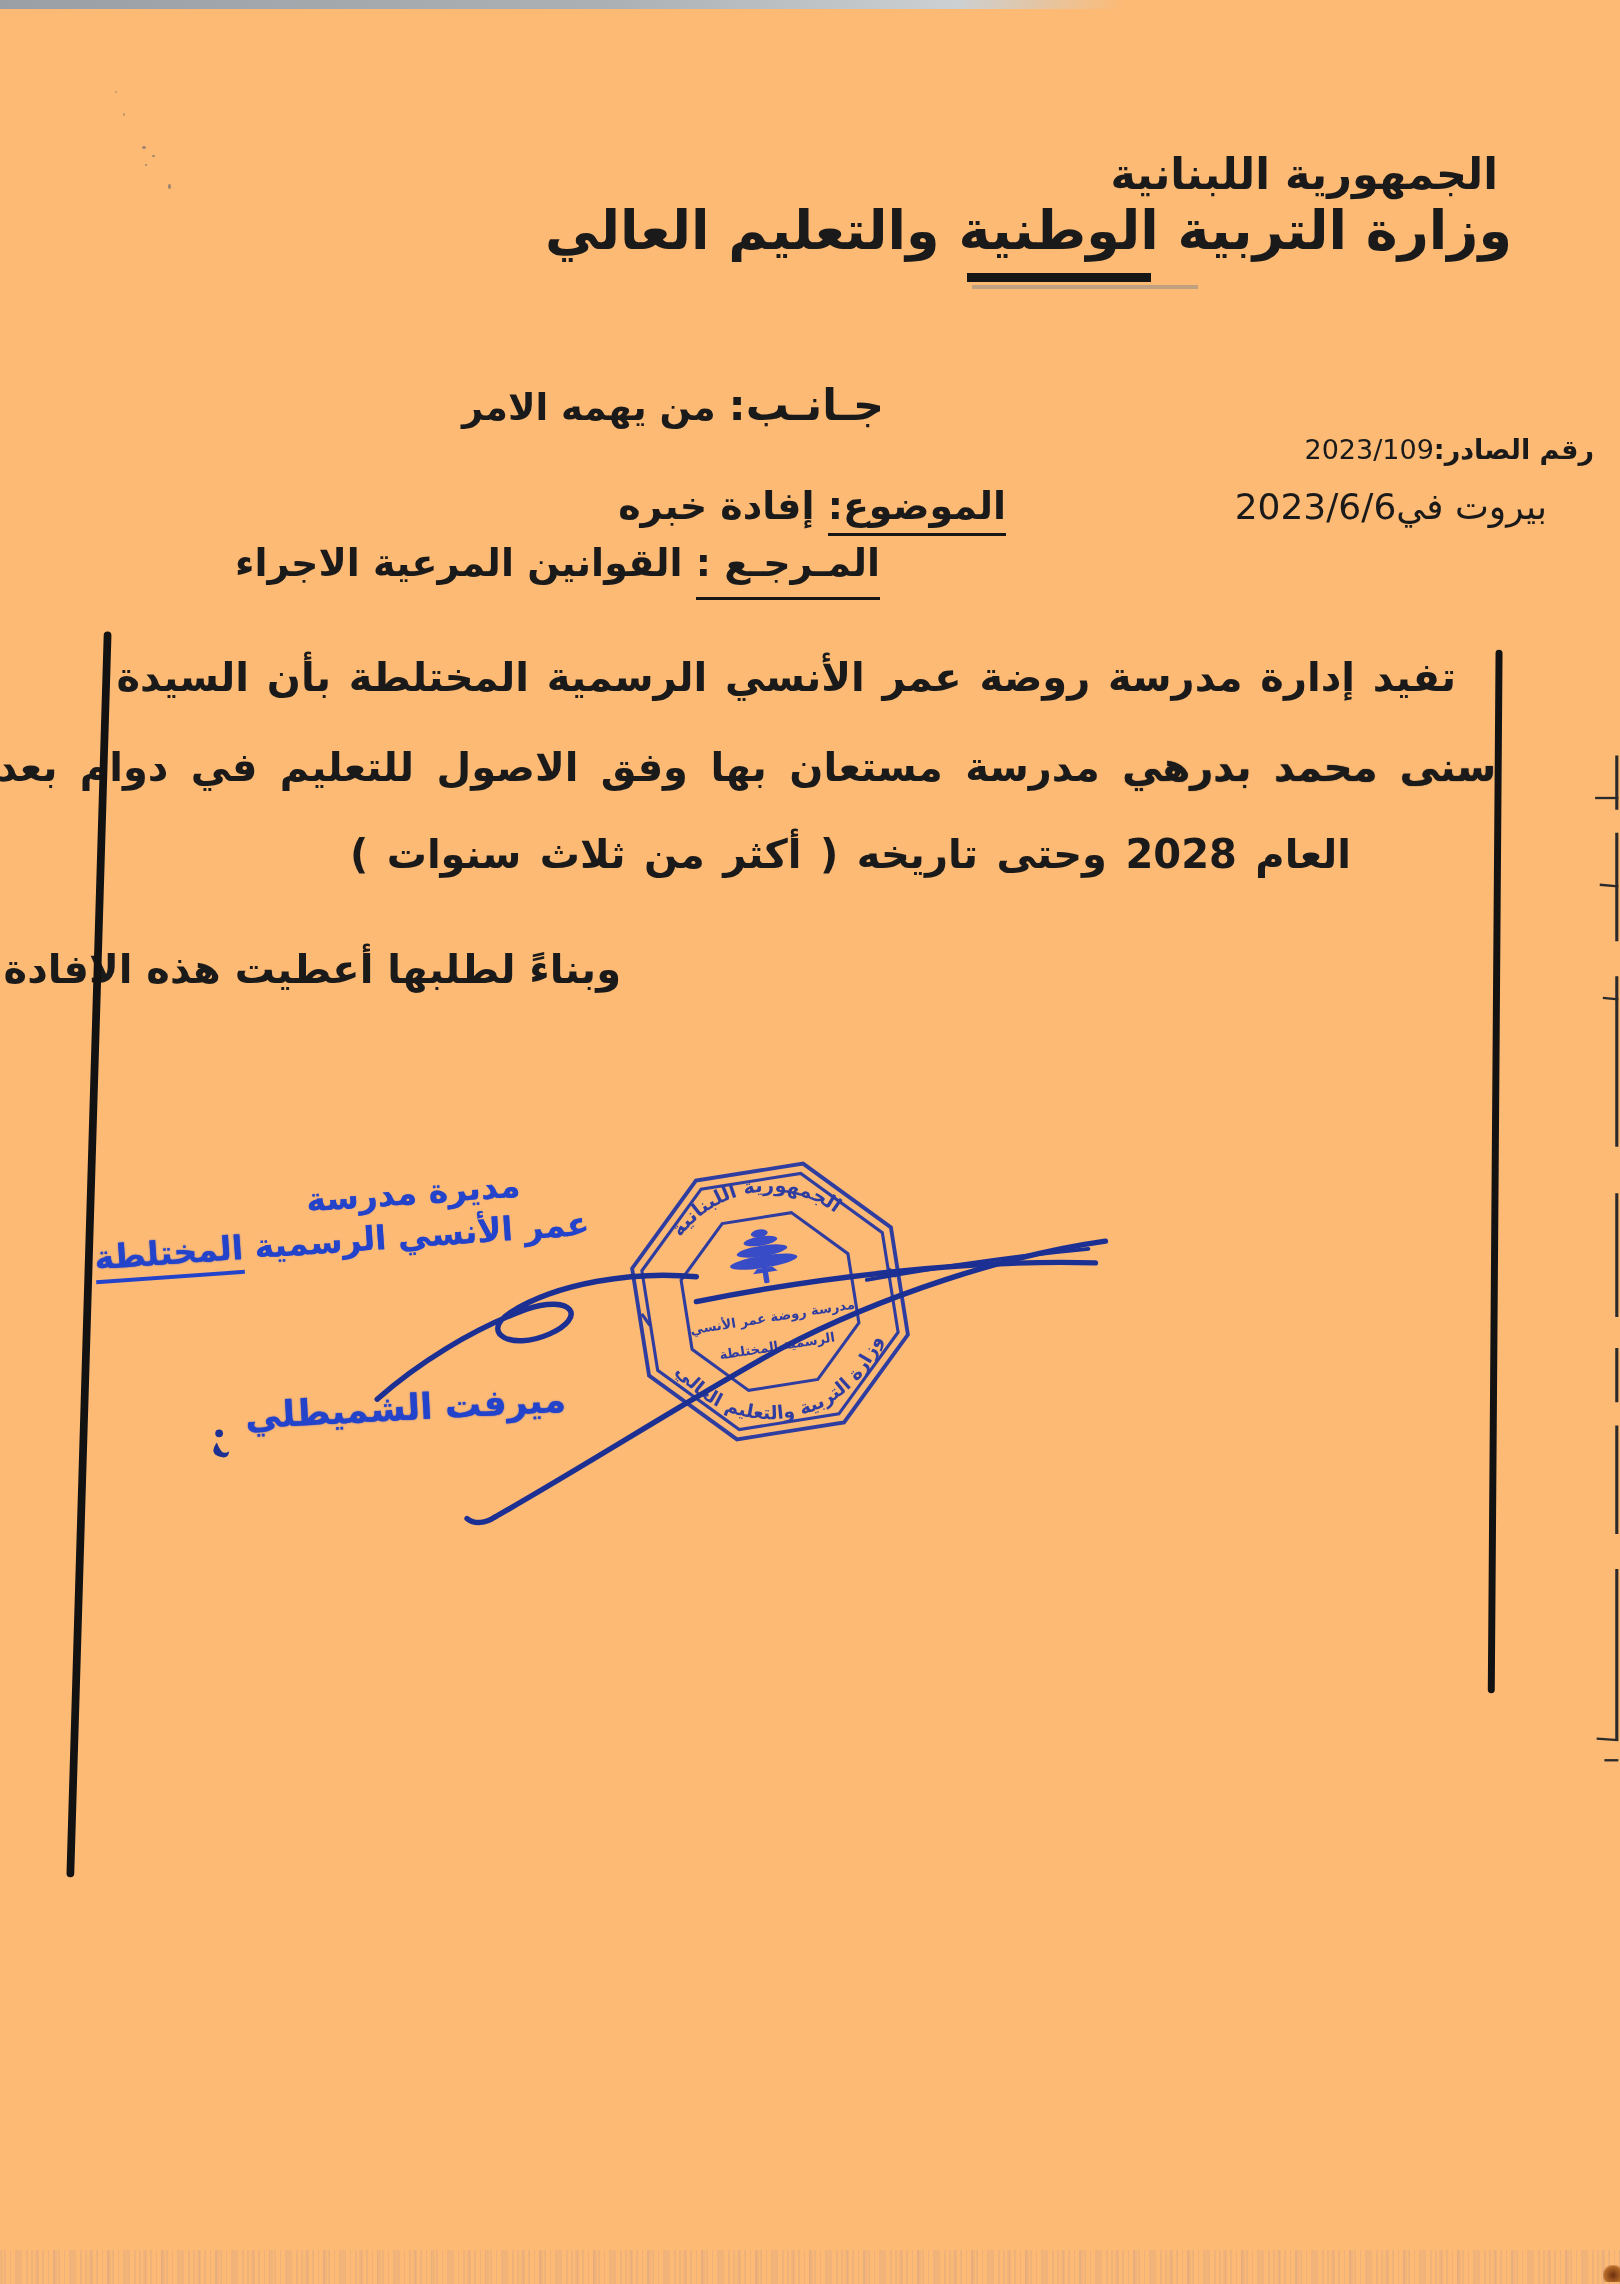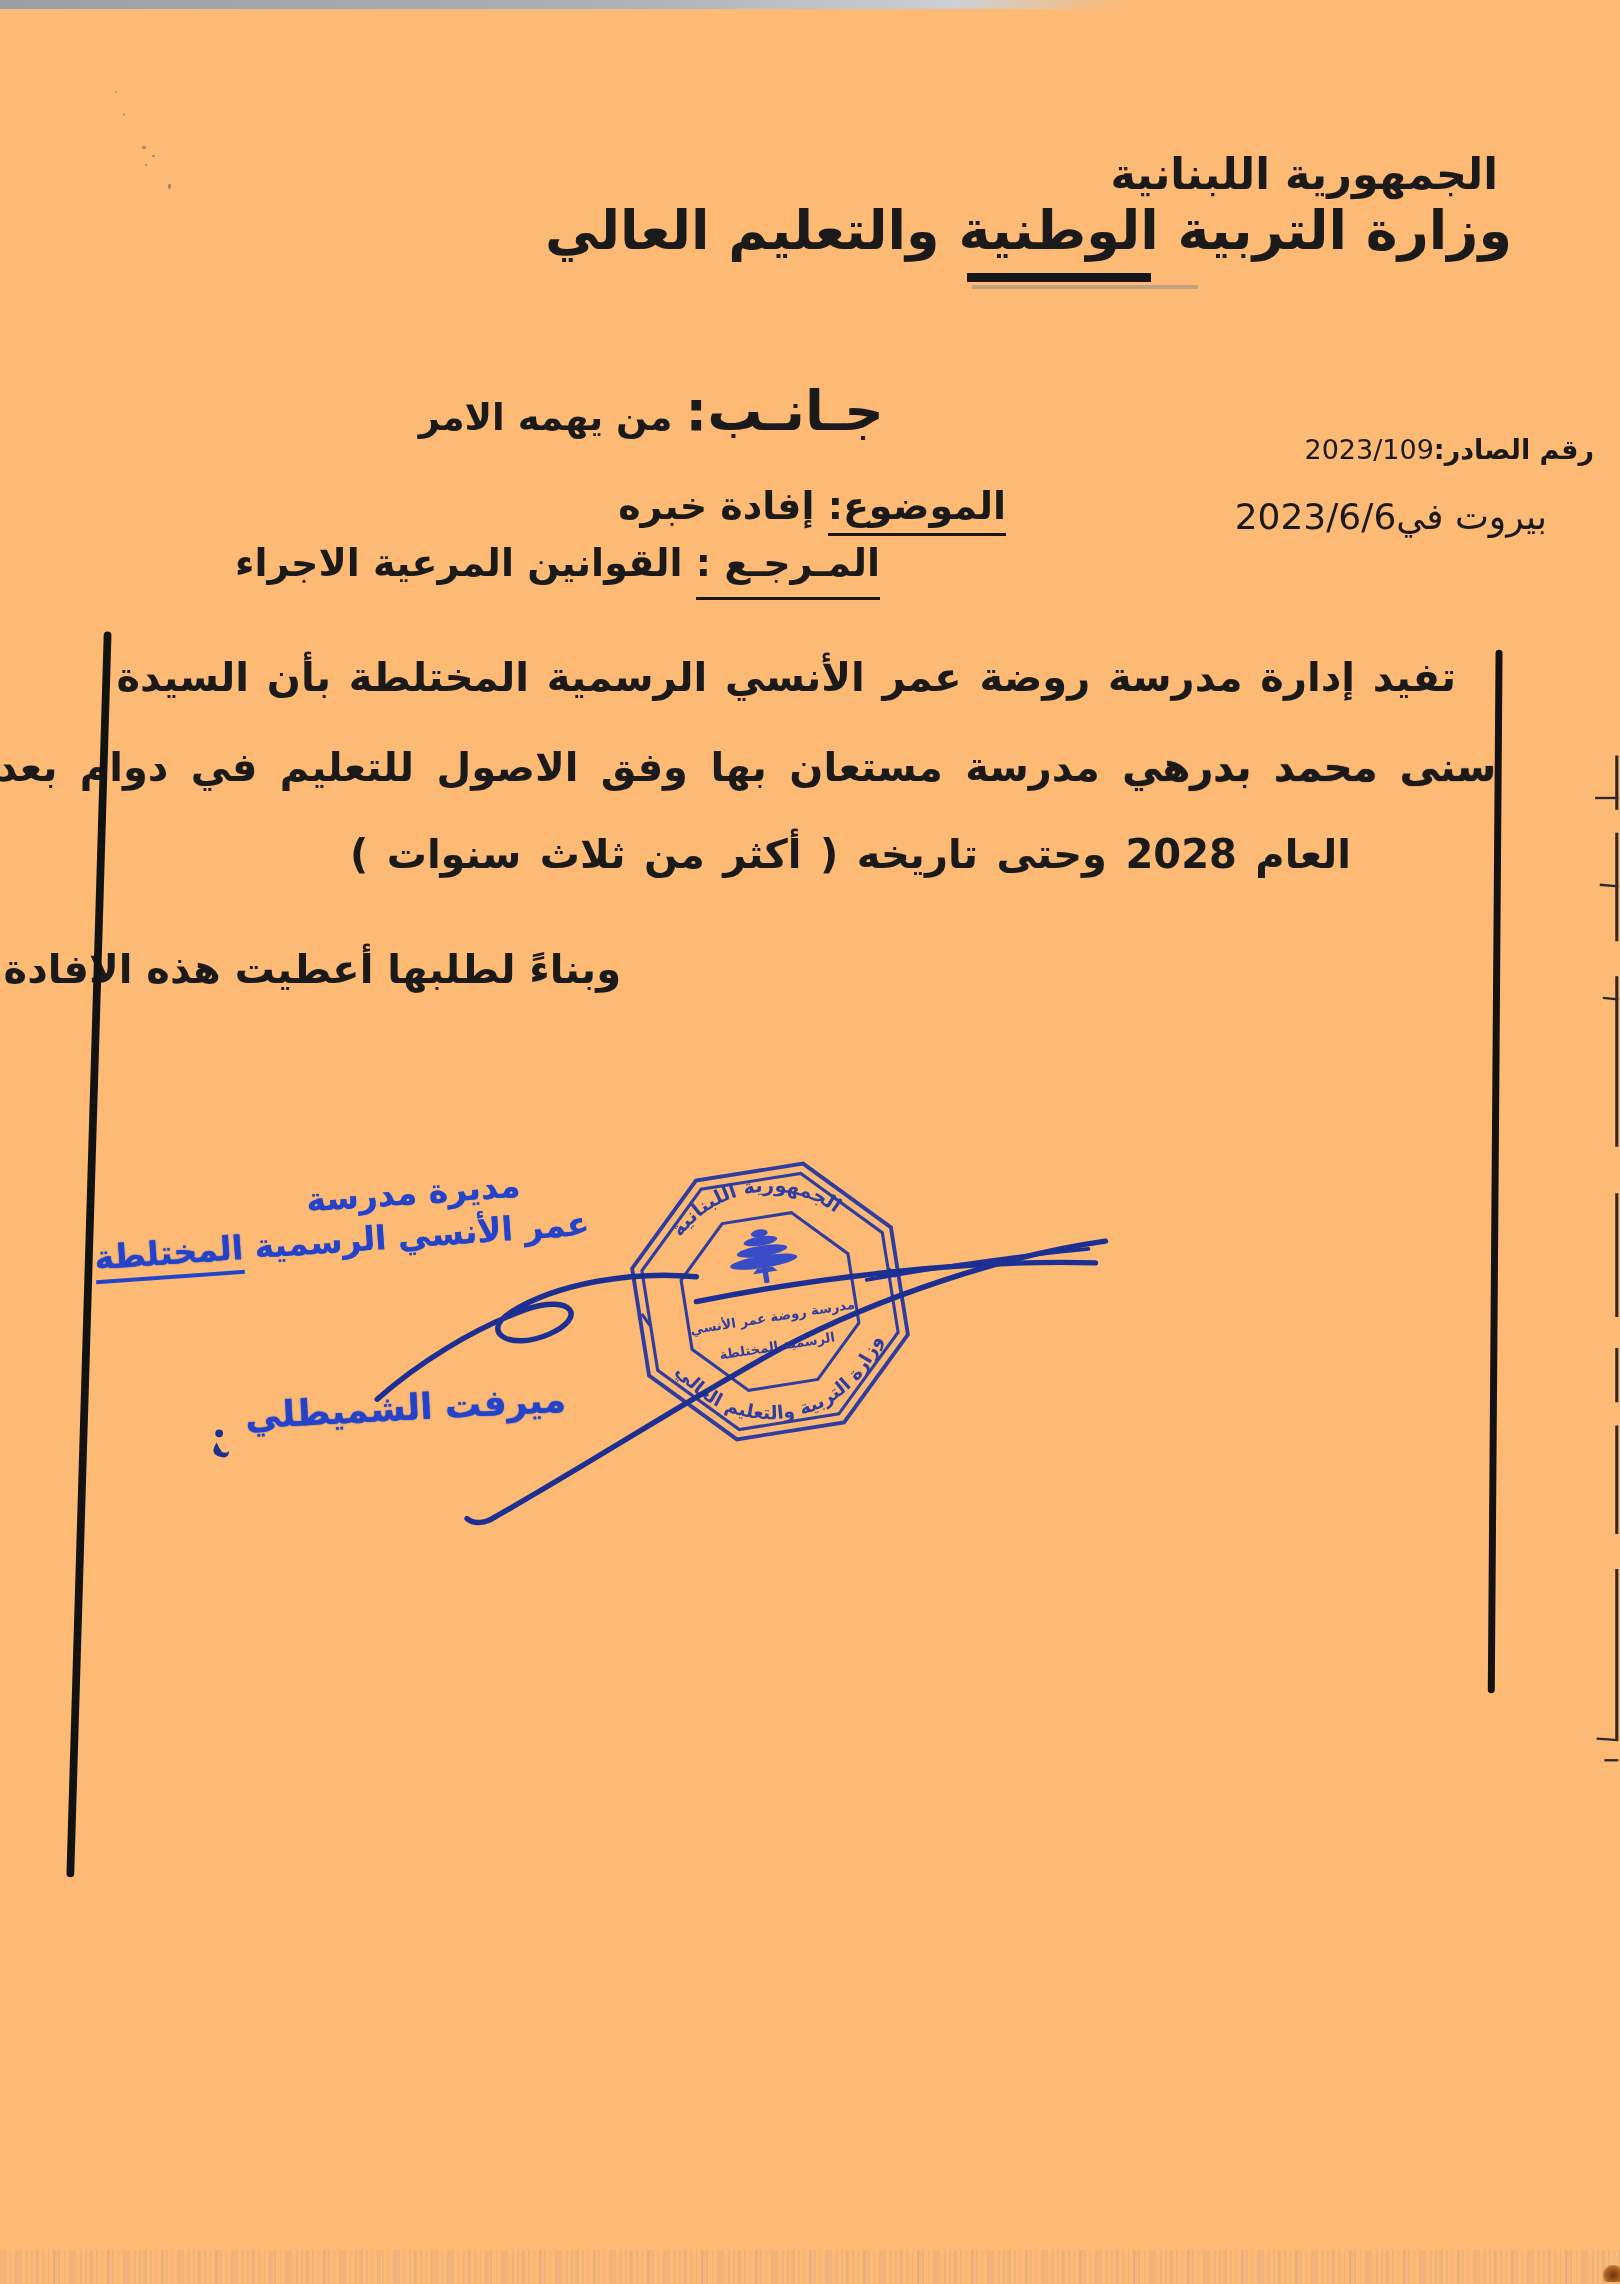--- a/index.html
+++ b/index.html
@@ -11,24 +11,24 @@
   .abs{position:absolute;white-space:nowrap;line-height:1.12;color:#1a1a1a;}
 
   
   .h1{top:150px;right:122px;font-size:43px;font-weight:bold;}
   .h2{top:201px;right:108px;font-size:54px;font-weight:bold;}
   .h-underline{position:absolute;left:968px;top:273px;width:184px;height:9.3px;background:#161616;}
   .h-underline-echo{position:absolute;left:973px;top:285px;width:226px;height:3.9px;background:#8d8d8d;opacity:.55;}
 
   
   .recipient{top:381px;right:736px;font-size:37px;font-weight:bold;}
-  .recipient .lbl{font-size:55px;margin-top:8px;}
+  .recipient .lbl{font-size:43px;margin-top:8px;}
   .outnum{top:435px;right:26px;font-size:27px;}
   .outnum .lbl{font-weight:bold;}
-  .pdate{top:497px;right:73px;font-size:36px;}
+  .pdate{top:487px;right:73px;font-size:36px;}
   .subject{top:485px;right:614px;font-size:38px;font-weight:bold;}
   .subject .lbl{border-bottom:3.9px solid #161616;padding-bottom:5.4px;}
   .reference{top:542px;right:740px;font-size:38px;font-weight:bold;}
   .reference .lbl{border-bottom:3.9px solid #161616;padding-bottom:12px;}
 
   
   .bl1{top:655px;right:164px;font-size:40px;font-weight:bold;word-spacing:3.9px;}
   .bl2{top:745px;right:124px;font-size:40px;font-weight:bold;word-spacing:8.5px;}
   .bl2 .nm{text-shadow:0 0 1.1px #1a1a1a;}
   .bl3{top:832px;right:269px;font-size:40px;font-weight:bold;word-spacing:4.6px;}

